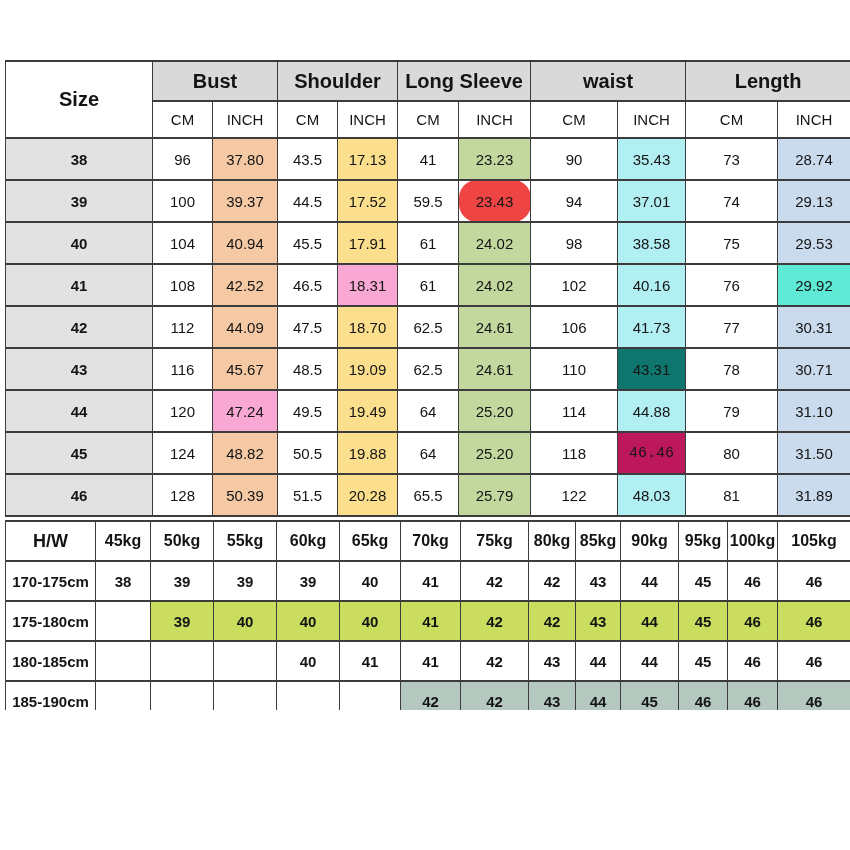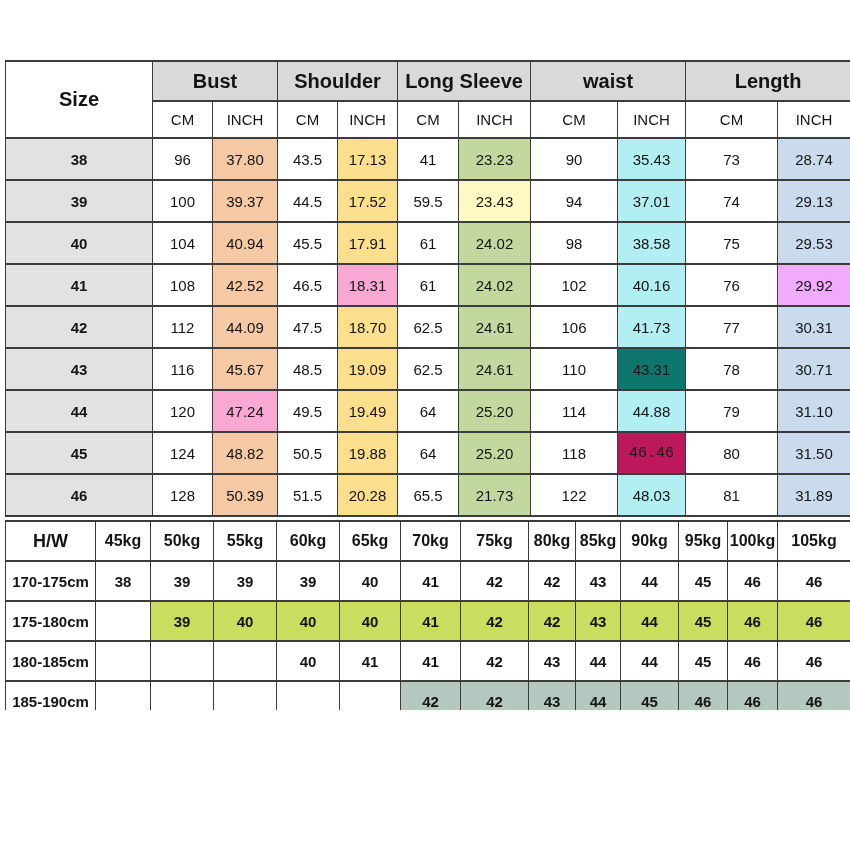--- a/index.html
+++ b/index.html
@@ -125,21 +125,21 @@
           <td>73</td>
           <td style="background: rgb(203, 219, 238);">28.74</td>
         </tr>
         <tr>
           <th>39</th>
           <td>100</td>
           <td style="background: rgb(244, 201, 164);">39.37</td>
           <td>44.5</td>
           <td style="background: rgb(251, 223, 140);">17.52</td>
           <td>59.5</td>
-          <td style="background: #fef9c3;">23.43</td>
+          <td style="background: #ef4444; border-radius: 18px;">23.43</td>
           <td>94</td>
           <td style="background: rgb(178, 239, 243);">37.01</td>
           <td>74</td>
           <td style="background: rgb(203, 219, 238);">29.13</td>
         </tr>
         <tr>
           <th>40</th>
           <td>104</td>
           <td style="background: rgb(244, 201, 164);">40.94</td>
           <td>45.5</td>
@@ -155,21 +155,21 @@
           <th>41</th>
           <td>108</td>
           <td style="background: rgb(244, 201, 164);">42.52</td>
           <td>46.5</td>
           <td style="background: #f9a8d4;">18.31</td>
           <td>61</td>
           <td style="background: rgb(195, 216, 159);">24.02</td>
           <td>102</td>
           <td style="background: rgb(178, 239, 243);">40.16</td>
           <td>76</td>
-          <td style="background: #f0abfc;">29.92</td>
+          <td style="background: #5eead4;">29.92</td>
         </tr>
         <tr>
           <th>42</th>
           <td>112</td>
           <td style="background: rgb(244, 201, 164);">44.09</td>
           <td>47.5</td>
           <td style="background: rgb(251, 223, 140);">18.70</td>
           <td>62.5</td>
           <td style="background: rgb(195, 216, 159);">24.61</td>
           <td>106</td>
@@ -216,21 +216,21 @@
           <td>80</td>
           <td style="background: rgb(203, 219, 238);">31.50</td>
         </tr>
         <tr>
           <th>46</th>
           <td>128</td>
           <td style="background: rgb(244, 201, 164);">50.39</td>
           <td>51.5</td>
           <td style="background: rgb(251, 223, 140);">20.28</td>
           <td>65.5</td>
-          <td style="background: rgb(195, 216, 159);">21.73</td>
+          <td style="background: rgb(195, 216, 159);">25.79</td>
           <td>122</td>
           <td style="background: rgb(178, 239, 243);">48.03</td>
           <td>81</td>
           <td style="background: rgb(203, 219, 238);">31.89</td>
         </tr>
       </tbody>
   </table>
 
   <table id="lower-table">
     <colgroup id="lower-cols">

